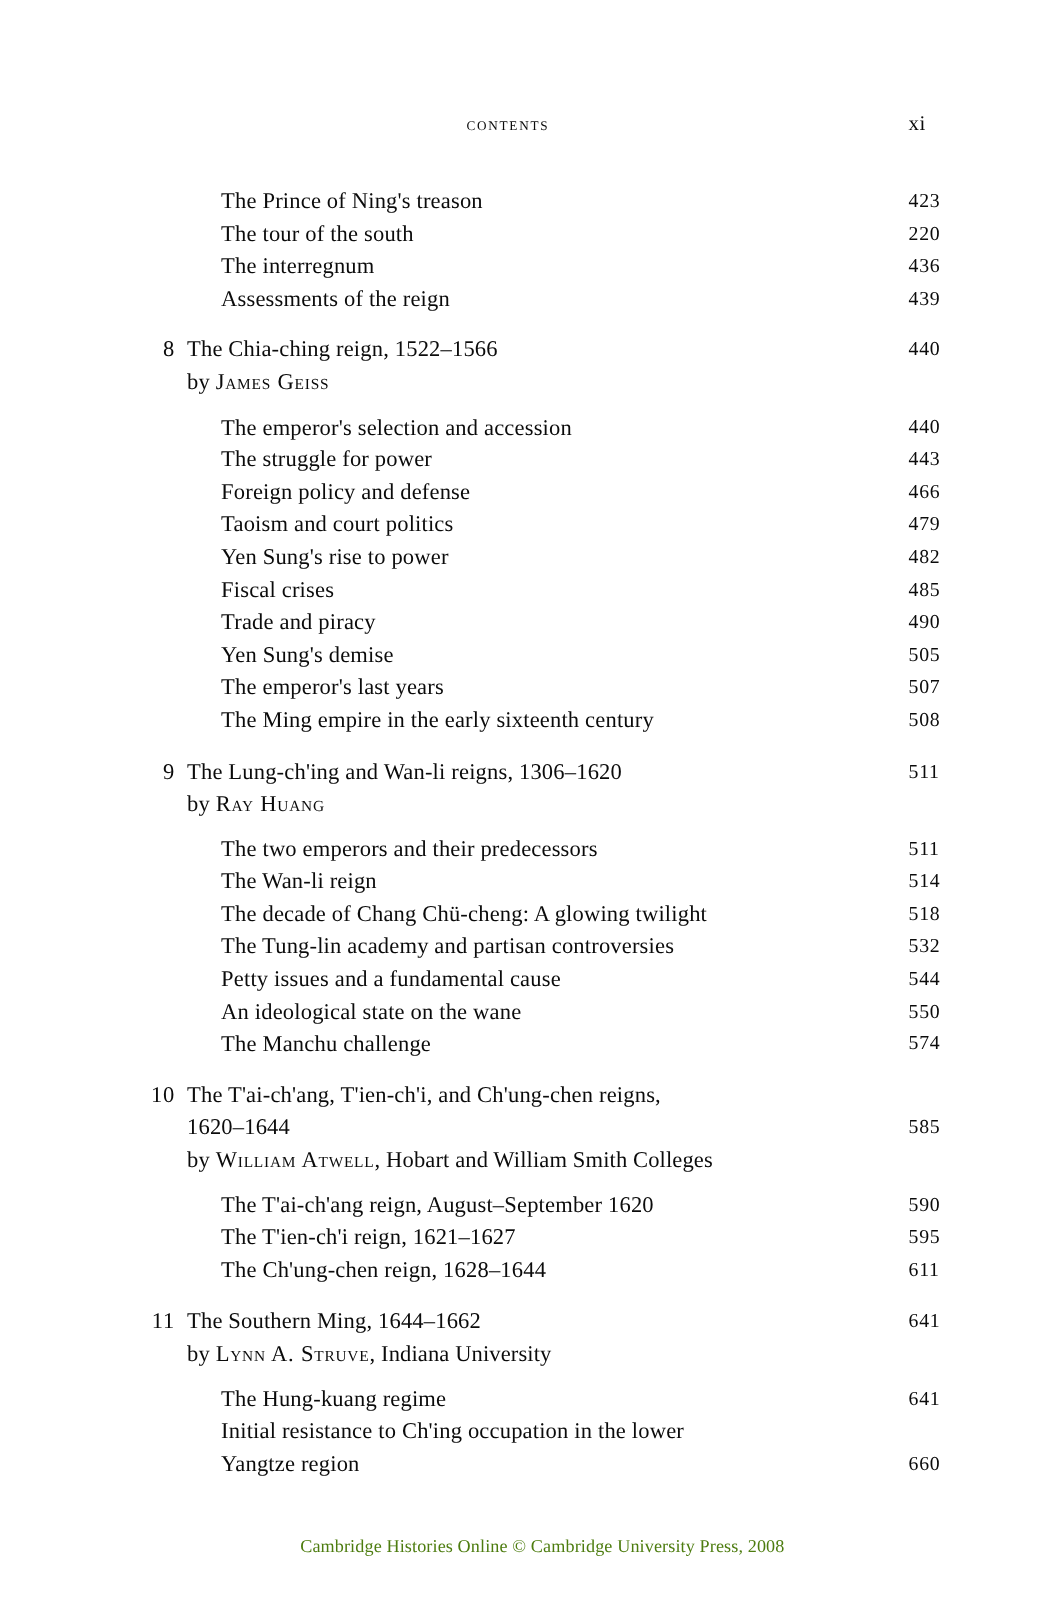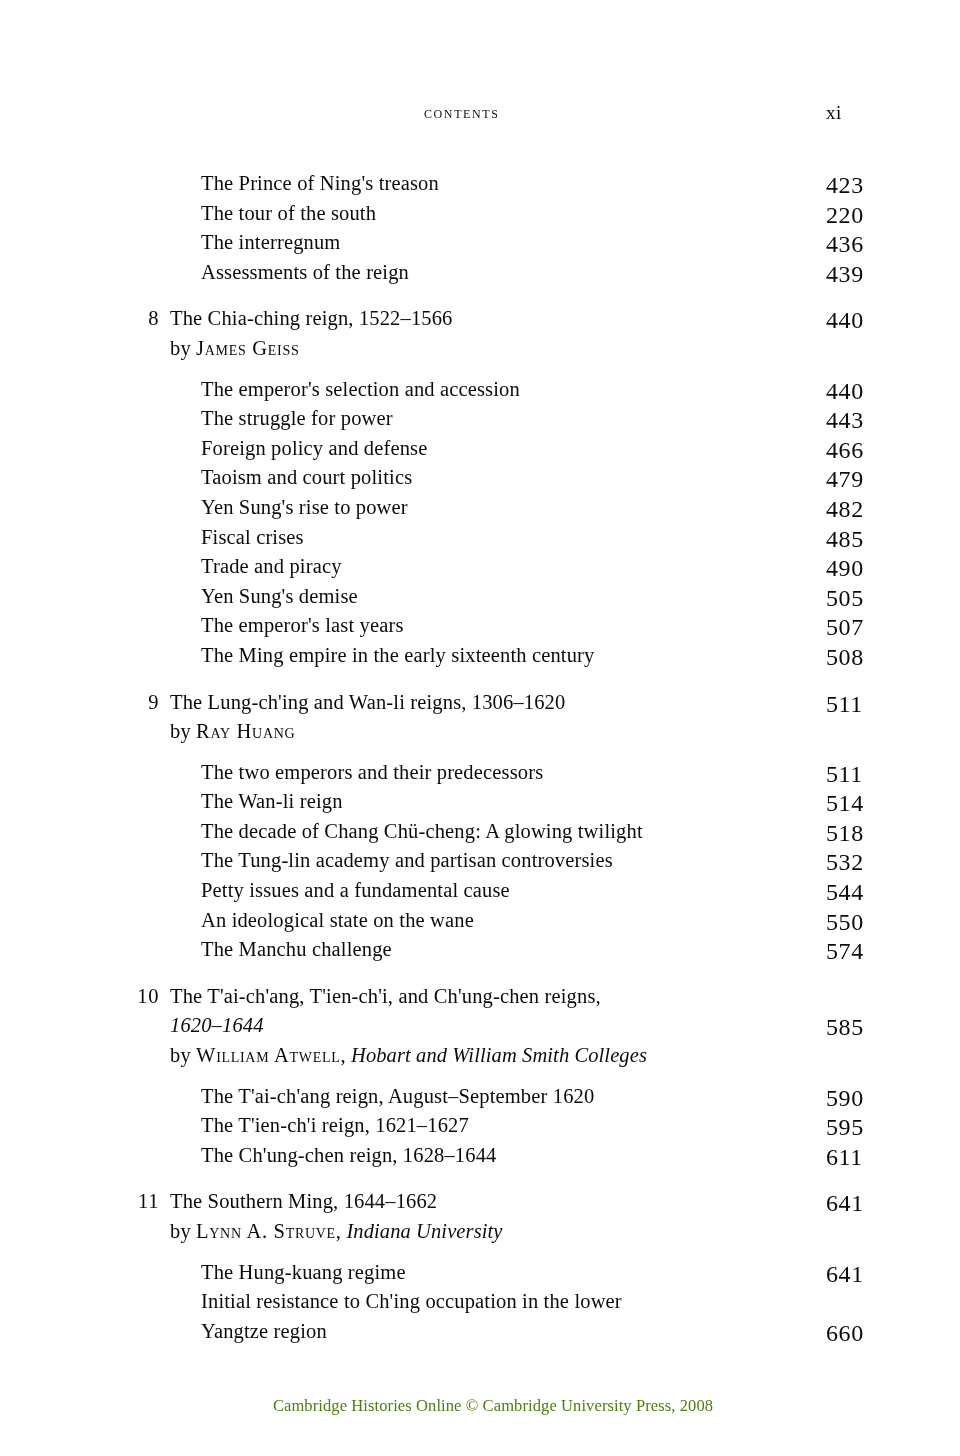--- a/index.html
+++ b/index.html
@@ -80,37 +80,35 @@
     font-size: 20.5px;
     letter-spacing: 0.15px;
     white-space: nowrap;
   }
   .title.sub {
     left: 186px;
     font-size: 20.5px;
   }
   .title.cont {
     left: 155px;
-    font-style: italic;
   }
 
   .folio {
     position: absolute;
     top: 0;
     left: 811px;
-    font-size: 24px;
+    font-size: 18px;
     letter-spacing: 0.6px;
   }
 
   .smallcaps {
     font-variant: small-caps;
     letter-spacing: 0.7px;
   }
   .affil {
-    font-style: italic;
     letter-spacing: 0.1px;
   }
 
   
   .footer {
     position: absolute;
     left: 0;
     top: 1396px;
     width: 960px;
     text-align: center;

